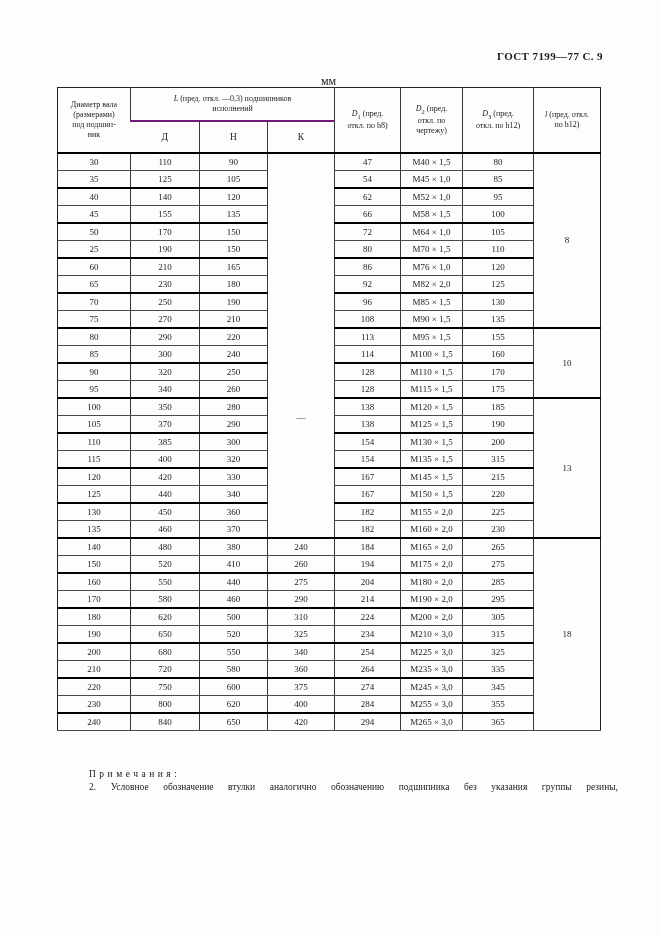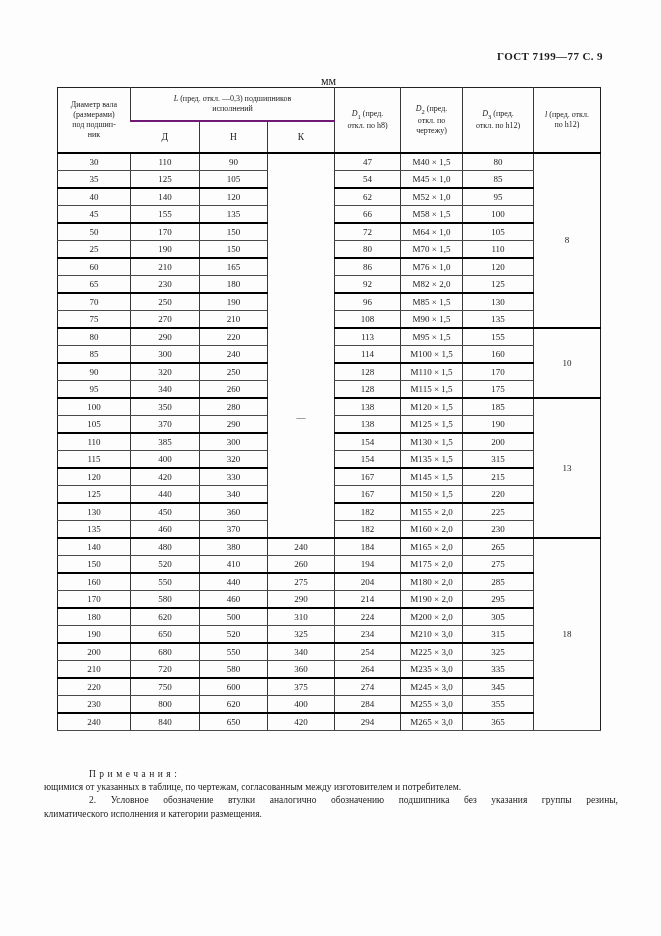--- a/index.html
+++ b/index.html
@@ -398,16 +398,14 @@
         <td class="c bn">420</td>
         <td class="c bn">294</td>
         <td class="c bn">M265 × 3,0</td>
         <td class="c bn">365</td>
       </tr>
     </tbody>
 </table>
 
 <div class="notes">
   <div class="note-heading">Примечания:</div>
-  <div class="note-line">ющимися от указанных в таблице, по чертежам, согласованным между изготовителем и потребителем.</div>
   <div class="note-line indent just">2. Условное обозначение втулки аналогично обозначению подшипника без указания группы резины,</div>
-  <div class="note-line">климатического исполнения и категории размещения.</div>
 </div>
 
 </body></html>

